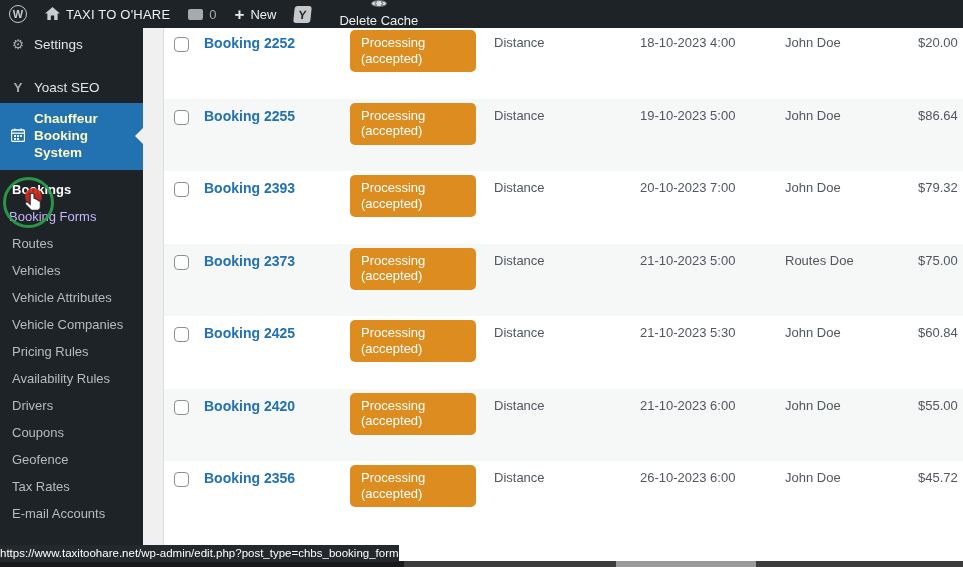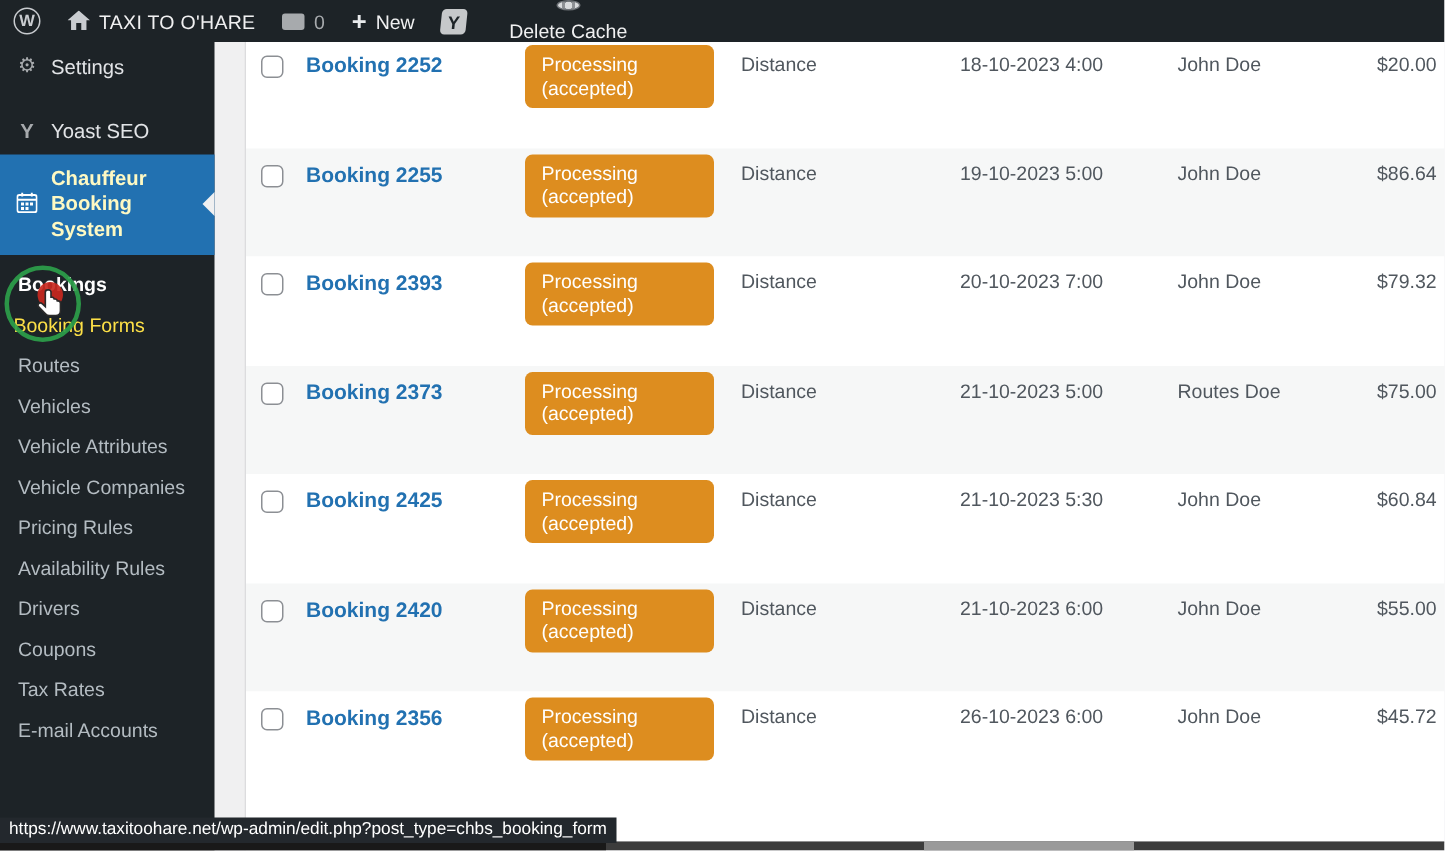--- a/index.html
+++ b/index.html
@@ -28,21 +28,21 @@
   .menu-top-item .mi-icon { width:16px; text-align:center; color:#a7aaad; flex:none; }
   .menu-sep { height:12px; }
   .menu-top-item.active { background:#2271b1; color:#fef9c3; position:relative; }
   .menu-top-item.active .mi-icon { color:#fff; }
   .menu-top-item.active .mi-label { font-weight:bold; line-height:1.25; }
   .active-arrow { position:absolute; right:0; top:50%; margin-top:-8px; width:0; height:0;
     border:8px solid transparent; border-right-color:#f0f0f1; }
   .submenu { padding:6px 0 0 0; }
   .submenu-item { display:block; padding:6px 12px; font-size:13px; color:#b4bcc2; cursor:pointer; }
   .submenu-item.current { color:#fff; font-weight:bold; }
-  .submenu-item.hovered { color:#fde047;padding-left:9px; }
+  .submenu-item.hovered { color:#c4b5fd;padding-left:9px; }
 
   
   .content { position:absolute; top:28px; left:143px; right:0; bottom:0; background:#f0f0f1; overflow:hidden; }
   .table-wrap { position:absolute; left:20px; top:0; right:-40px; bottom:0; background:#fff; border-left:1px solid #dcdcde; }
   .rows { margin-top:-2px; }
   .row { height:72.5px; display:flex; align-items:flex-start; padding-top:9px; background:#fff; }
   .row.alt { background:#f6f7f7; }
   .cell { display:block; font-size:13px; color:#50575e; }
   .cell.cb { width:40px; padding-left:10px; }
   .checkbox { display:inline-block; width:15px; height:15px; background:#fff; border:1px solid #8c8f94; border-radius:4px; margin-top:2px; }
@@ -54,21 +54,21 @@
   .cell.service { width:146px; }
   .cell.date { width:145px; }
   .cell.client { width:133px; }
   .cell.price { flex:1; white-space:nowrap; overflow:hidden; }
 
   .table-footer { position:absolute; left:0; right:0; top:533px; height:34px; background:#fff;
     border-top:1px solid #c3c4c7; display:flex; align-items:center; }
 
   
   .url-tooltip { position:absolute; left:0; bottom:5px; height:17px; background:#23282d; color:#fff;
-    font-size:11.5px; line-height:17px; padding:0 6px; z-index:50; white-space:nowrap; }
+    font-size:11.5px; line-height:17px; padding:0 0; z-index:50; white-space:nowrap; }
   .video-bar { position:absolute; left:0; right:0; bottom:0; height:6px; background:#3c3c3c; z-index:45; }
   .video-bar .seg-dark { position:absolute; left:0; width:42%; top:0; bottom:0; background:#191919; }
   .video-bar .seg-light { position:absolute; left:64%; width:14.5%; top:0; bottom:0; background:#9a9a9a; }
 
   
   .annot { position:absolute; z-index:60; pointer-events:none; }
   .annot-ring { left:3px; top:177px; width:51px; height:51px; border:3.5px solid rgba(44,160,74,.92); border-radius:50%; }
   .annot-dot { left:25px; top:188px; width:17px; height:17px; background:#c8281e; border-radius:50%; opacity:.92; }
   .annot-cursor { left:22px; top:191px; width:24px; height:24px; }
 </style>
@@ -167,20 +167,23 @@
   </div>
 
   <div class="submenu-item">
     <span>Drivers</span>
   </div>
 
   <div class="submenu-item">
     <span>Coupons</span>
   </div>
 
+  <div class="submenu-item">
+    <span>Geofence</span>
+  </div>
 
   <div class="submenu-item">
     <span>Tax Rates</span>
   </div>
 
   <div class="submenu-item">
     <span>E-mail Accounts</span>
   </div>
 </div>
   </div>

